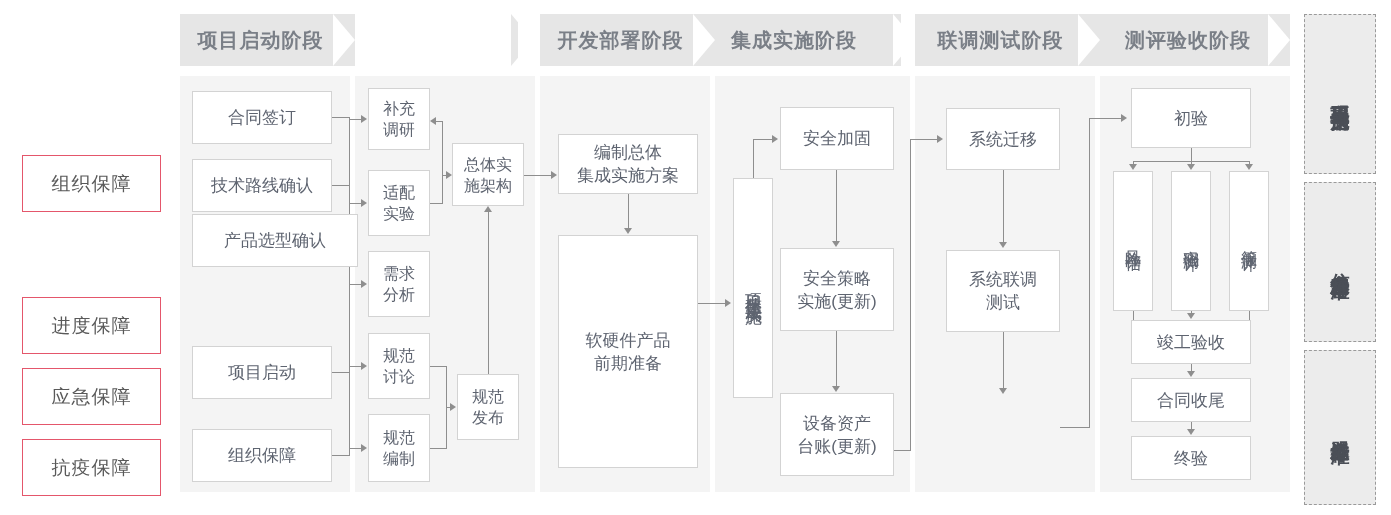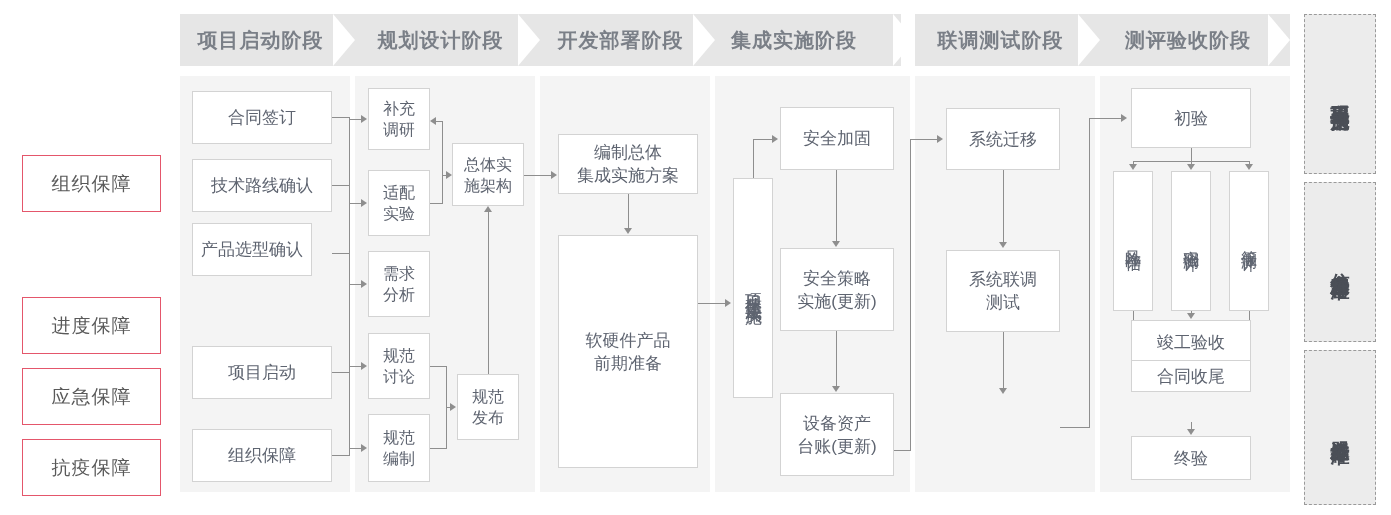--- a/index.html
+++ b/index.html
@@ -161,23 +161,20 @@
   <div class="abs col-bg" style="left:180px;width:170px"></div>
   <div class="abs col-bg" style="left:355px;width:180px"></div>
   <div class="abs col-bg" style="left:540px;width:170px"></div>
   <div class="abs col-bg" style="left:715px;width:195px"></div>
   <div class="abs col-bg" style="left:915px;width:180px"></div>
   <div class="abs col-bg" style="left:1100px;width:190px"></div>
 
   <div class="abs hdr" style="left:180px;width:175px">
       <div class="hdr-label">项目启动阶段</div>
     </div>
-  <div class="abs hdr" style="left:355px;width:185px">
-      <div class="hdr-label">规划设计阶段</div>
-    </div>
   <div class="abs hdr" style="left:540px;width:175px">
       <div class="hdr-label">开发部署阶段</div>
     </div>
   <div class="abs hdr" style="left:701px;width:200px">
       <div class="hdr-label">集成实施阶段</div>
     </div>
   <div class="abs hdr" style="left:915px;width:185px">
       <div class="hdr-label">联调测试阶段</div>
     </div>
   <div class="abs hdr" style="left:1100px;width:190px">
@@ -208,21 +205,21 @@
       <div class="tri-in"></div>
       <div class="tri-out"></div>
     </div>
 
   <div class="abs node" style="left:192px;top:91px;width:140px;height:53px">
       <span>合同签订</span>
     </div>
   <div class="abs node" style="left:192px;top:159px;width:140px;height:53px">
       <span>技术路线确认</span>
     </div>
-  <div class="abs node" style="left:192px;top:223px;width:120px;height:53px">
+  <div class="abs node" style="left:192px;top:214px;width:166px;height:53px">
       <span>产品选型确认</span>
     </div>
   <div class="abs node" style="left:192px;top:346px;width:140px;height:53px">
       <span>项目启动</span>
     </div>
   <div class="abs node" style="left:192px;top:429px;width:140px;height:53px">
       <span>组织保障</span>
     </div>
 
   <div class="abs node small" style="left:368px;top:88px;width:62px;height:62px">
@@ -294,21 +291,21 @@
     </div>
   <div class="abs node vert small" style="left:1171px;top:171px;width:40px;height:140px">
       <span>密码测评</span>
     </div>
   <div class="abs node vert small" style="left:1229px;top:171px;width:40px;height:140px">
       <span>等保测评</span>
     </div>
   <div class="abs node" style="left:1131px;top:320px;width:120px;height:44px">
       <span>竣工验收</span>
     </div>
-  <div class="abs node" style="left:1131px;top:360px;width:120px;height:32px">
+  <div class="abs node" style="left:1131px;top:378px;width:120px;height:44px">
       <span>合同收尾</span>
     </div>
   <div class="abs node" style="left:1131px;top:436px;width:120px;height:44px">
       <span>终验</span>
     </div>
 
   <div class="abs ln lnv" style="left:349px;top:117px;height:338px"></div>
 
   <div class="abs ln lnh" style="left:332px;top:372px;width:18px"></div>
   <div class="abs ln lnh" style="left:332px;top:117px;width:18px"></div>

